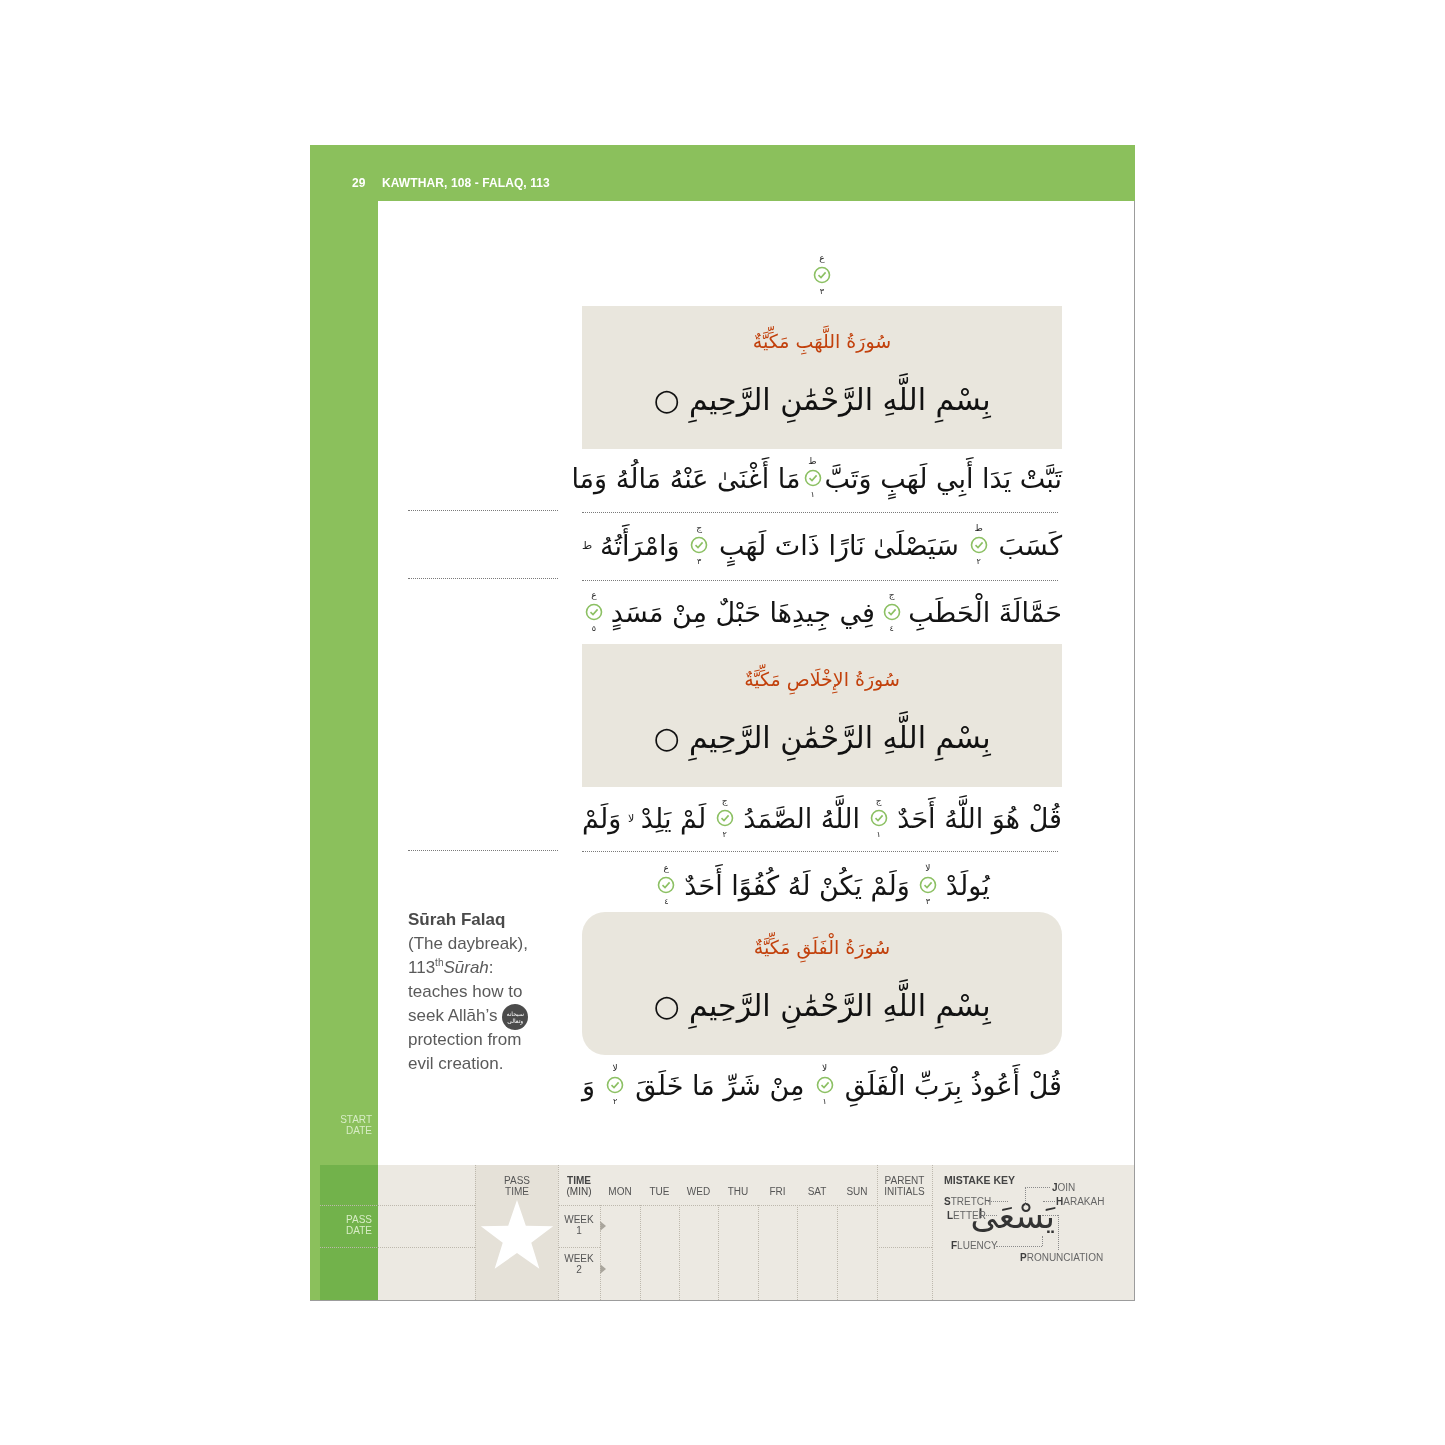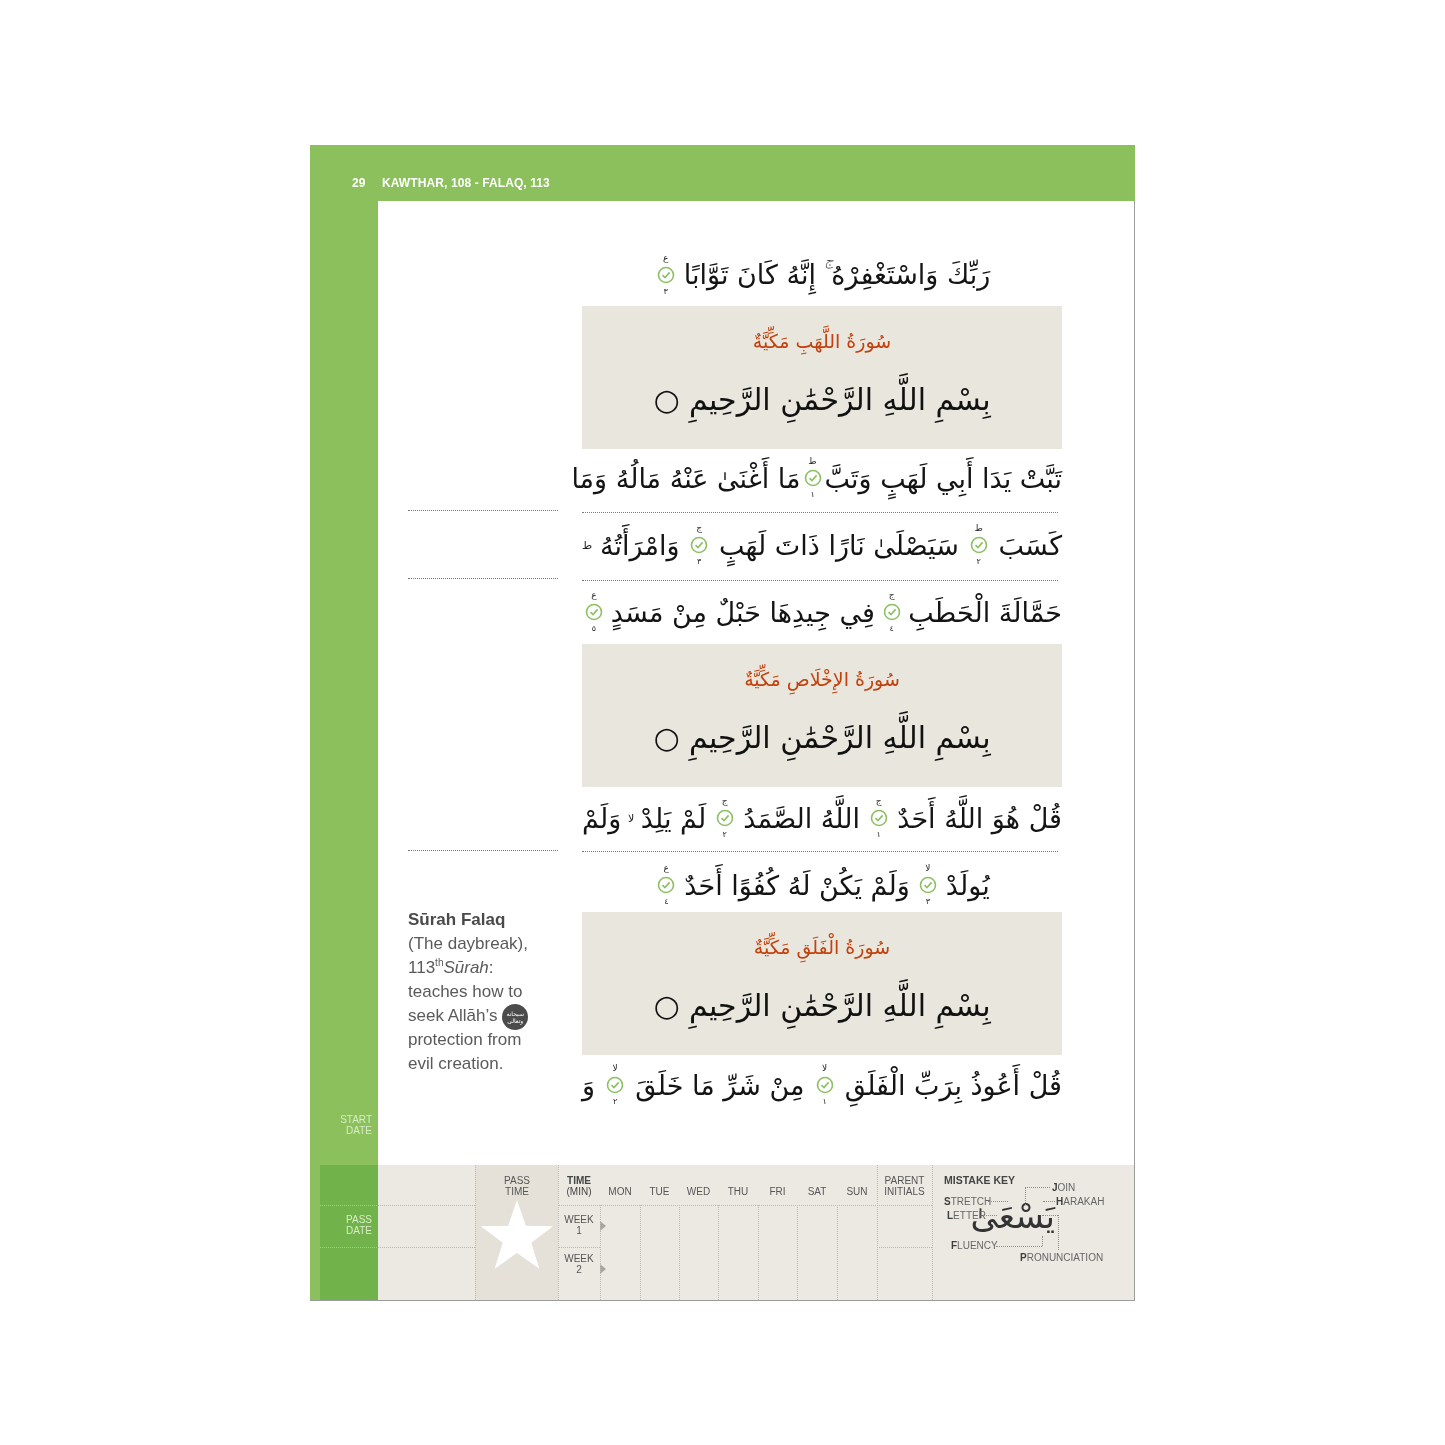--- a/index.html
+++ b/index.html
@@ -68,21 +68,20 @@
         </span></div>
     <div class="ln">protection from</div>
     <div class="ln">evil creation.</div>
   </div>
 
   <div class="abs dots-left" style="top:510px;"></div>
   <div class="abs dots-left" style="top:578px;"></div>
   <div class="abs dots-left" style="top:850px;"></div>
 
   <div class="abs ar-line center" style="top:247px;">
-    <span class="ar-seg">رَبِّكَ وَاسْتَغْفِرْهُ ۚ إِنَّهُ كَانَ تَوَّابًا</span>
     <span class="marker">
         <span class="above">ع</span>
         <svg width="18" height="18" viewBox="0 0 18 18">
           <circle cx="9" cy="9" r="7.5" fill="#fff" stroke="#8cc063" stroke-width="1.6"></circle>
           <path d="M5.5 9.2 L8 11.6 L12.6 6.4" fill="none" stroke="#8cc063" stroke-width="1.6"></path>
         </svg>
         <span class="below">٣</span>
       </span>
   </div>
 
@@ -194,21 +193,21 @@
     <span class="marker">
         <span class="above">ع</span>
         <svg width="18" height="18" viewBox="0 0 18 18">
           <circle cx="9" cy="9" r="7.5" fill="#fff" stroke="#8cc063" stroke-width="1.6"></circle>
           <path d="M5.5 9.2 L8 11.6 L12.6 6.4" fill="none" stroke="#8cc063" stroke-width="1.6"></path>
         </svg>
         <span class="below">٤</span>
       </span>
   </div>
 
-  <div class="abs surah-box" style="top:912px;">
+  <div class="abs surah-box" style="top:912px;border-radius:23px;">
     <div class="surah-title">سُورَةُ الْفَلَقِ مَكِّيَّةٌ</div>
     <div class="bismillah">بِسْمِ اللَّهِ الرَّحْمَٰنِ الرَّحِيمِ ○</div>
   </div>
 
   <div class="abs ar-line" style="top:1057px;">
     <span class="ar-seg">قُلْ أَعُوذُ بِرَبِّ الْفَلَقِ</span>
     <span class="marker">
         <span class="above">لا</span>
         <svg width="18" height="18" viewBox="0 0 18 18">
           <circle cx="9" cy="9" r="7.5" fill="#fff" stroke="#8cc063" stroke-width="1.6"></circle>

